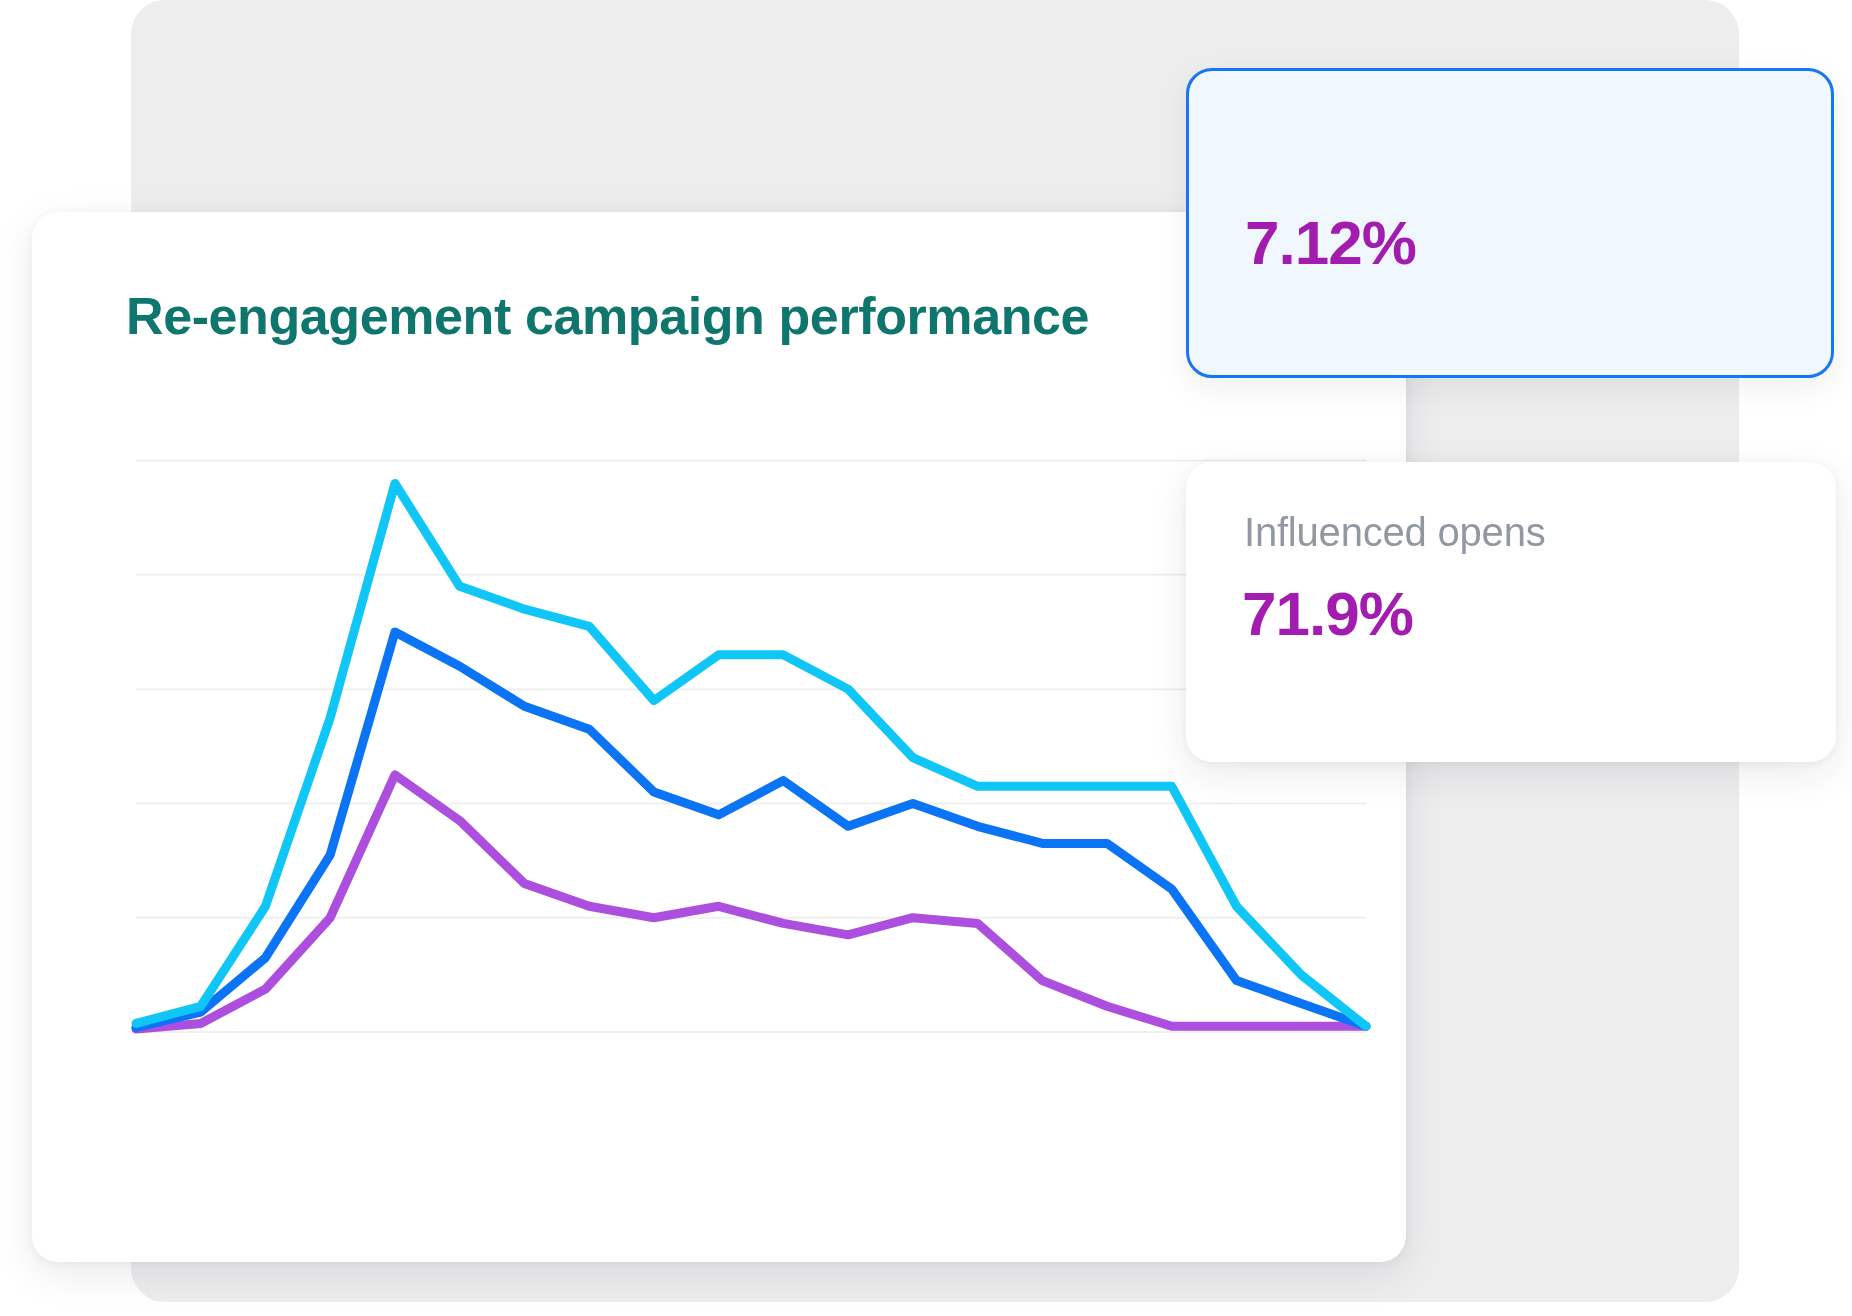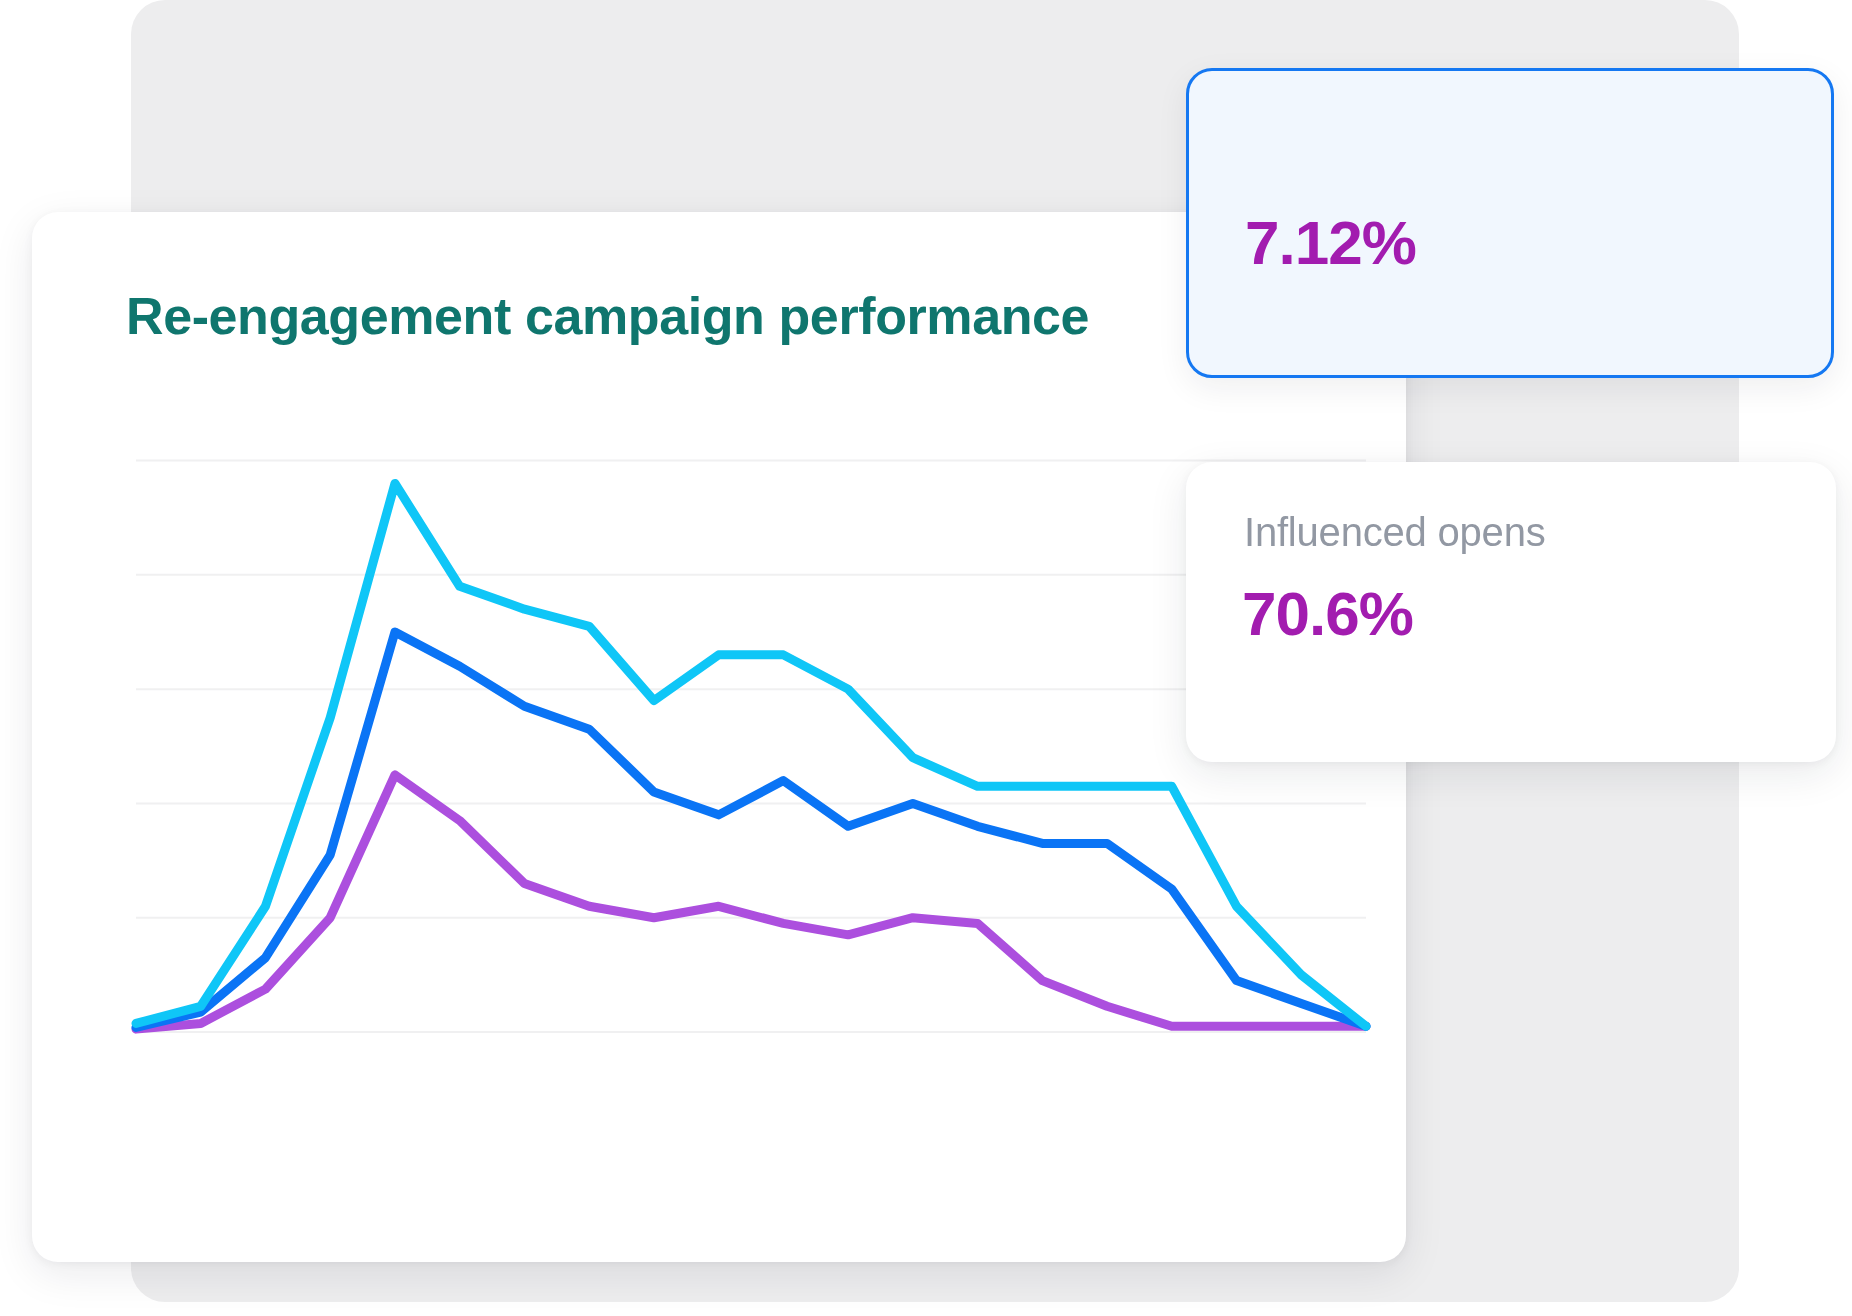--- a/index.html
+++ b/index.html
@@ -93,16 +93,16 @@
     </div>
 
   </div>
 
   <div class="stat-card primary">
     <div class="stat-value">7.12%</div>
   </div>
 
   <div class="stat-card secondary">
     <div class="stat-label">Influenced opens</div>
-    <div class="stat-value">70.6%</div>
+    <div class="stat-value">71.9%</div>
   </div>
 
 </div>
 
 </body></html>

